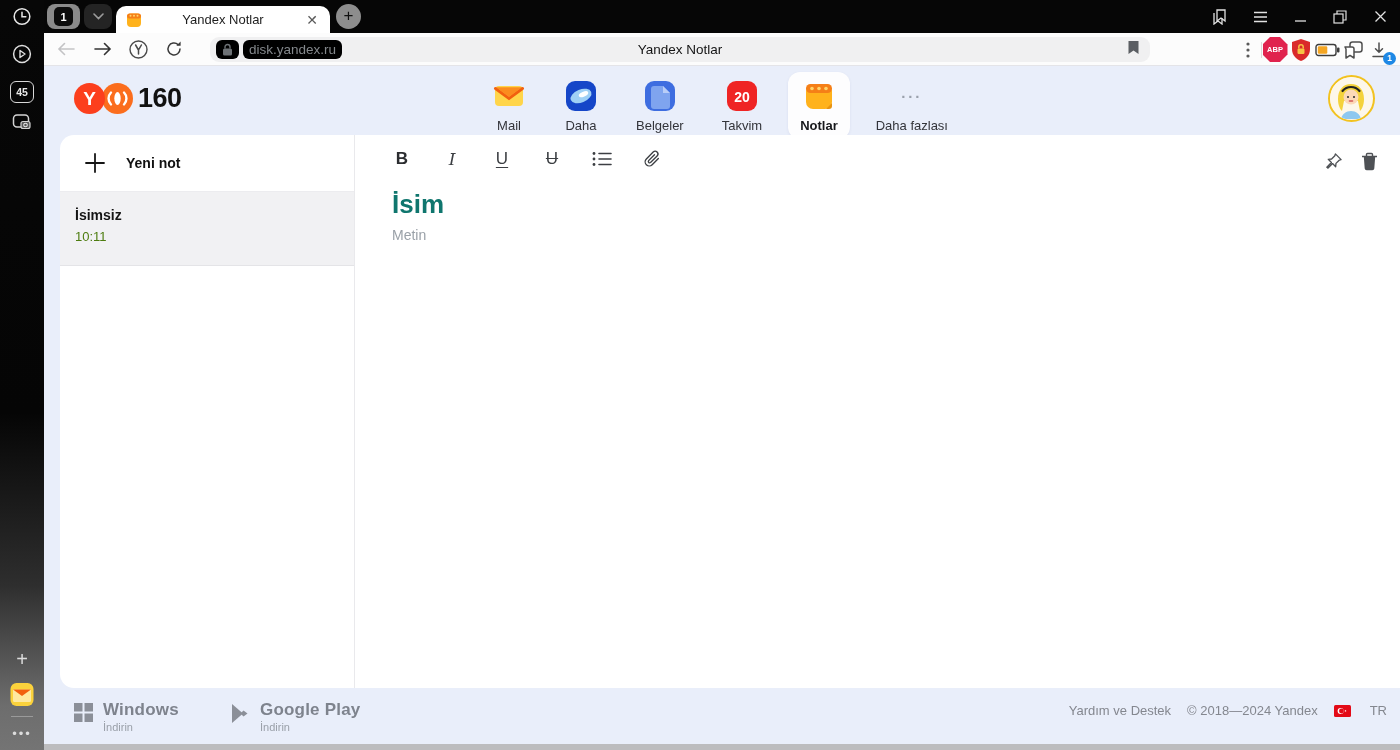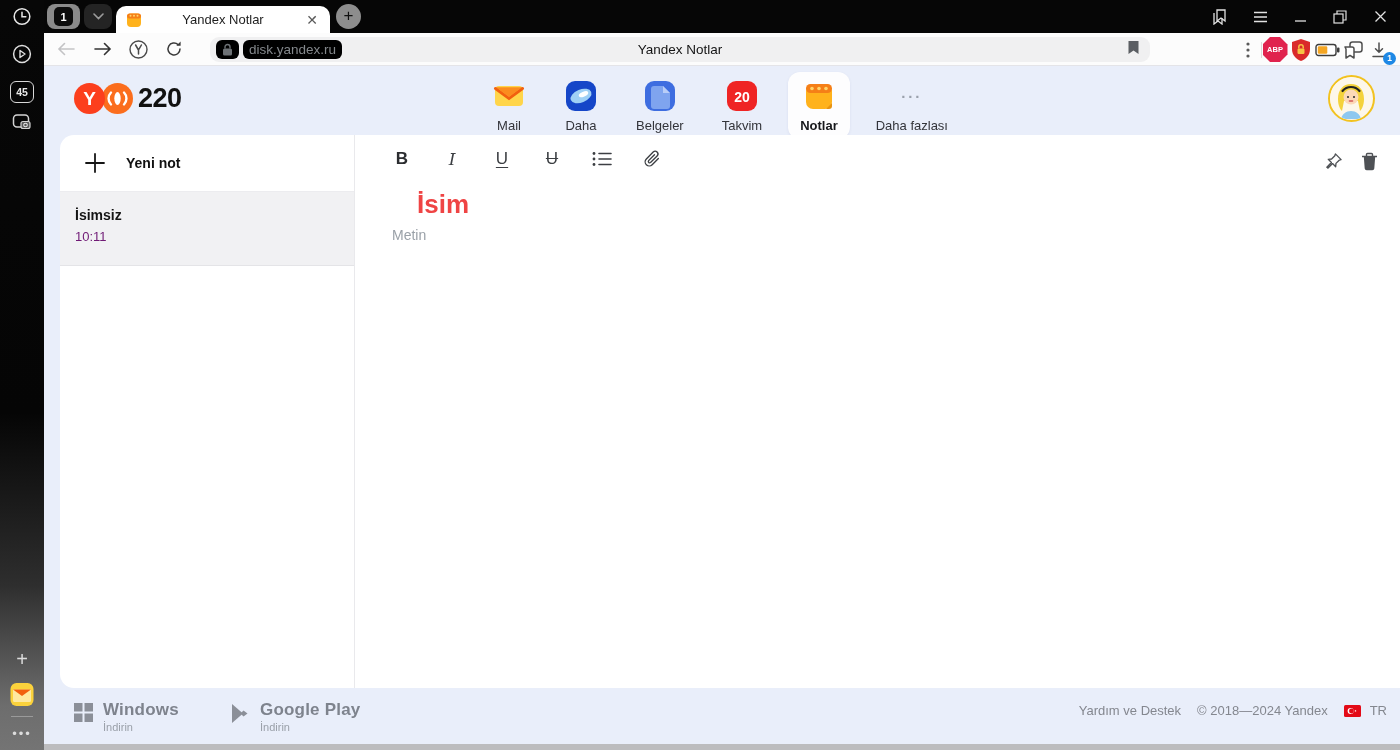--- a/index.html
+++ b/index.html
@@ -74,45 +74,45 @@
             border:2.5px solid #f2c21f; overflow:hidden; background:#fdf7ea; cursor:pointer; }
 
   
   .card { position:absolute; left:16px; top:69px; width:1360px; height:553px; background:#fff; border-radius:14px;
           display:flex; overflow:hidden; }
   .notes-panel { width:295px; border-right:1px solid #e9e9ec; display:flex; flex-direction:column; }
   .newnote-row { height:57px; display:flex; align-items:center; padding-left:24px; cursor:pointer; border-bottom:1px solid #ececef; }
   .newnote-label { margin-left:20px; font-size:14px; font-weight:600; color:#111; }
   .note-item { height:74px; background:#f1f1f3; border-bottom:1px solid #e4e4e7; padding:15px 0 0 15px; cursor:pointer; }
   .note-title { font-size:14px; font-weight:700; color:#141414; }
-  .note-time { margin-top:6px; font-size:13px; color:#701a75; }
+  .note-time { margin-top:6px; font-size:13px; color:#4d7c0f; }
 
   .editor { flex:1; position:relative; }
   .ed-toolbar { position:absolute; left:36px; top:12px; display:flex; align-items:center; gap:28px; }
   .ed-btn { width:22px; height:24px; display:flex; align-items:center; justify-content:center; cursor:pointer;
             font-size:17px; color:#3c3f43; }
   .ed-bold { font-weight:700; color:#2b2d30; }
   .ed-italic { font-family:"DejaVu Serif", serif; font-style:italic; }
   .ed-underline { text-decoration:underline; text-underline-offset:3px; }
   .ed-strike { text-decoration:line-through; }
   .ed-actions { position:absolute; right:40px; top:14px; display:flex; gap:14px; }
-  .ed-title { position:absolute; left:37px; top:54px; font-size:26px; font-weight:600; color:#ef4444; cursor:text; min-width:300px;margin-left:25px; }
+  .ed-title { position:absolute; left:37px; top:54px; font-size:26px; font-weight:600; color:#0f766e; cursor:text; min-width:300px; }
   .ed-body { position:absolute; left:37px; top:92px; font-size:14px; color:#9aa1a8; cursor:text; min-width:300px; }
 
   
   .page-footer { position:absolute; left:0; right:0; bottom:6px; height:56px; }
   .store { position:absolute; top:12px; display:flex; align-items:flex-start; cursor:pointer; }
   .store-windows { left:30px; } .store-gplay { left:186px; }
   .store-text { margin-left:10px; }
   .store-title { font-size:17px; font-weight:600; color:#7e838d; letter-spacing:0.2px; }
   .store-sub { font-size:11px; color:#9aa0a9; margin-top:1px; }
   .footer-right { position:absolute; right:13px; bottom:26px; display:flex; align-items:center; gap:16px;justify-content:space-between; }
   .footer-link { font-size:13px; color:#84878f; cursor:pointer; }
   .footer-copy { font-size:13px; color:#84878f; }
-  .lang { display:flex; align-items:center; gap:9px; cursor:pointer; }
+  .lang { display:flex; align-items:center; gap:19px; cursor:pointer; }
   .lang-label { font-size:13px; color:#84878f; }
   .bottom-strip { position:absolute; left:0; right:0; bottom:0; height:6px; background:#bcbcbe; }
 </style>
 </head>
 <body>
 
 <div class="window">
 
   <div class="rail">
     <div class="ic" style="top:6px">
@@ -289,21 +289,21 @@
       <div class="logo">
         <div class="logo-circle logo-y">Y</div>
         <div class="logo-circle" style="margin-left:-3px">
           <svg width="31" height="31" viewBox="0 0 31 31">
               <circle cx="15.5" cy="15.5" r="15.5" fill="#fb6d1d"></circle>
               <ellipse cx="15.5" cy="15.5" rx="3.2" ry="6.4" fill="#fff"></ellipse>
               <path d="M9 9.5a8.6 8.6 0 0 0 0 12" fill="none" stroke="#fff" stroke-width="2.4" stroke-linecap="round"></path>
               <path d="M22 9.5a8.6 8.6 0 0 1 0 12" fill="none" stroke="#fff" stroke-width="2.4" stroke-linecap="round"></path>
             </svg>
         </div>
-        <div class="logo-360-text">220</div>
+        <div class="logo-360-text">160</div>
       </div>
 
       <div class="appnav">
         <div class="appitem">
           <div class="appicon">
             <svg width="34" height="34" viewBox="0 0 34 34">
                 <rect x="3" y="7" width="28" height="20" rx="4" fill="#ffd54a"></rect>
                 <path d="M3.5 9.5L17 19.5 30.5 9.5" fill="none" stroke="#f2600f" stroke-width="3" stroke-linecap="round"></path>
                 <path d="M4 8.2h26L17 18z" fill="#fb8c1e"></path>
               </svg>

